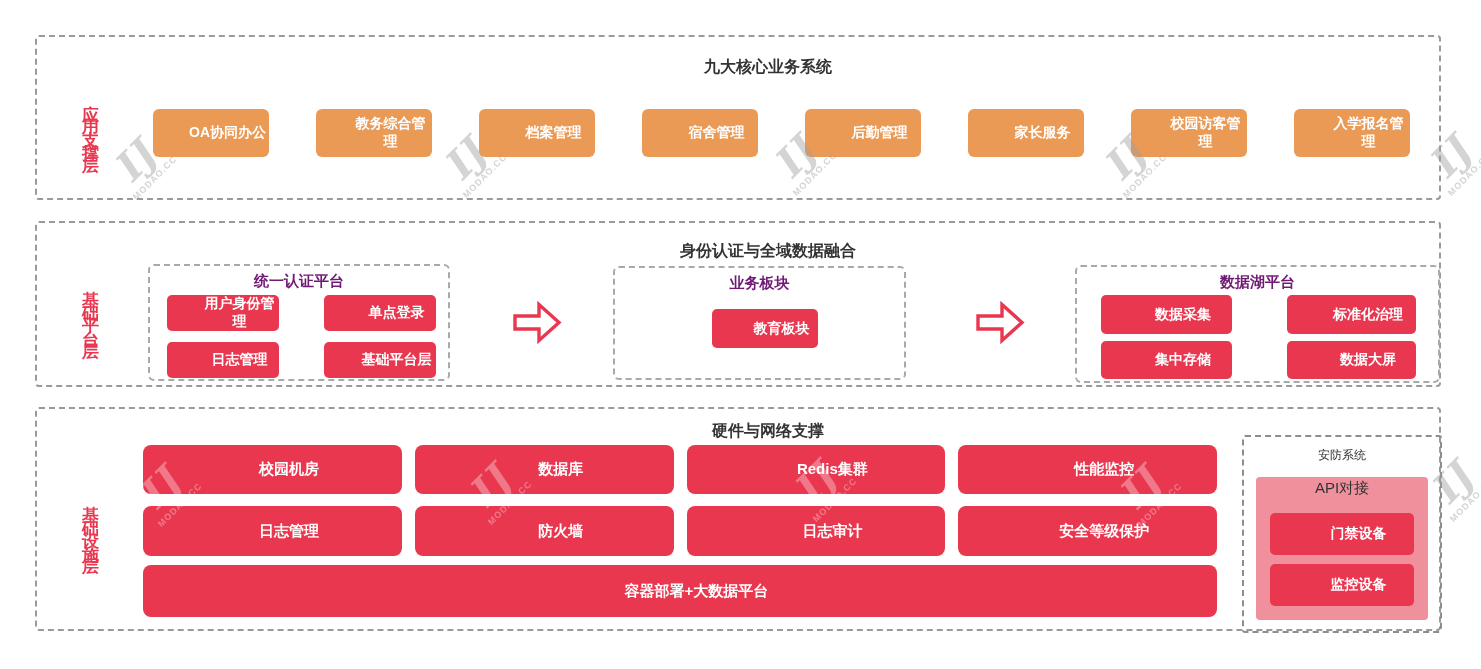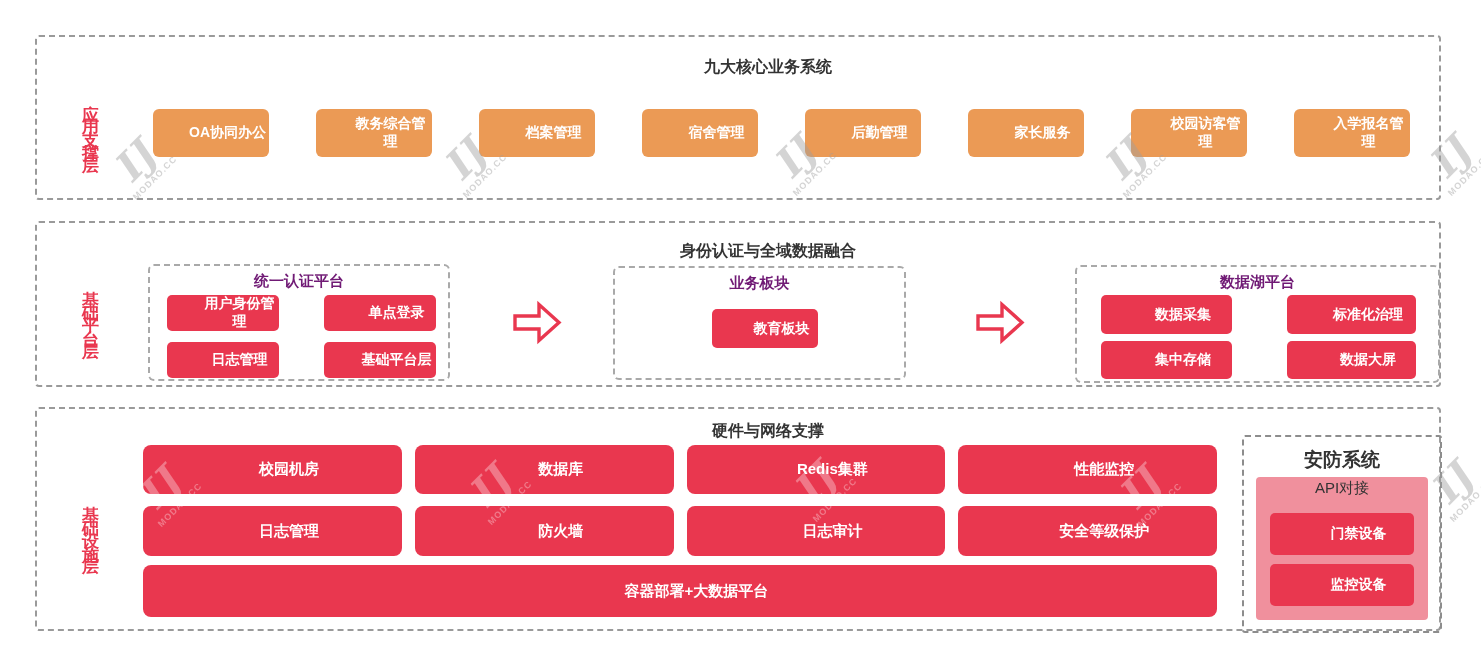--- a/index.html
+++ b/index.html
@@ -61,21 +61,21 @@
     position:absolute;left:106px;top:156px;width:1074px;height:52px;
     border-radius:8px;font-size:15px;
   }
   
   .security{
     position:absolute;left:1205px;top:26px;width:200px;height:198px;
     border:2px dashed #8d8d8d;border-radius:3px;box-sizing:border-box;
   }
   .security-title{
     position:absolute;top:10px;left:0;right:0;text-align:center;
-    font-size:19px;color:#333;font-weight:700;
+    font-size:12px;color:#333;font-weight:400;
   }
   .api-panel{
     position:absolute;left:12px;top:40px;width:172px;height:143px;
     background:var(--pink);border-radius:4px;
   }
   .api-title{
     position:absolute;top:2px;left:0;right:0;text-align:center;
     font-size:15px;color:#333;
   }
   .api-panel .chip{position:absolute;left:14px;width:144px;height:42px;border-radius:5px;}

